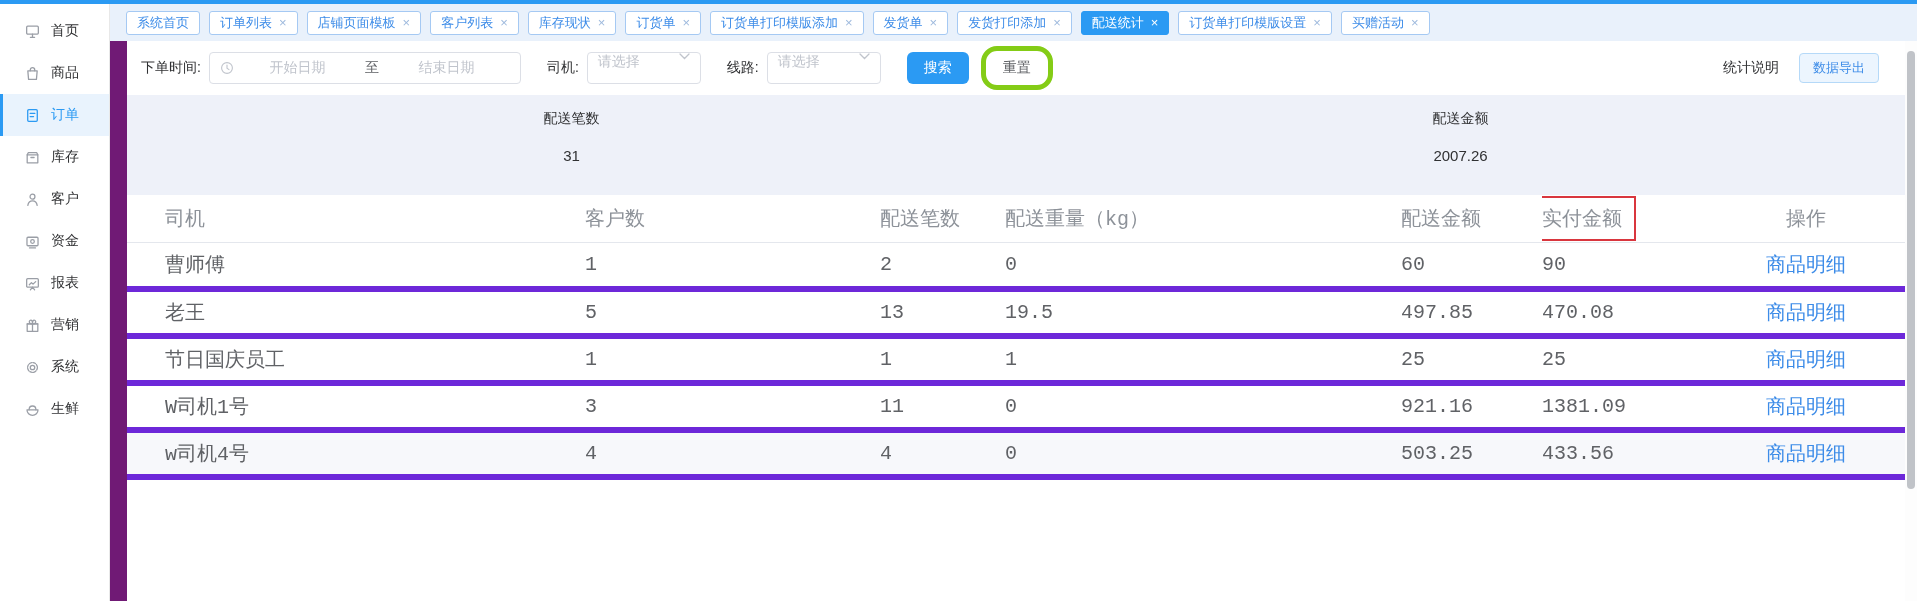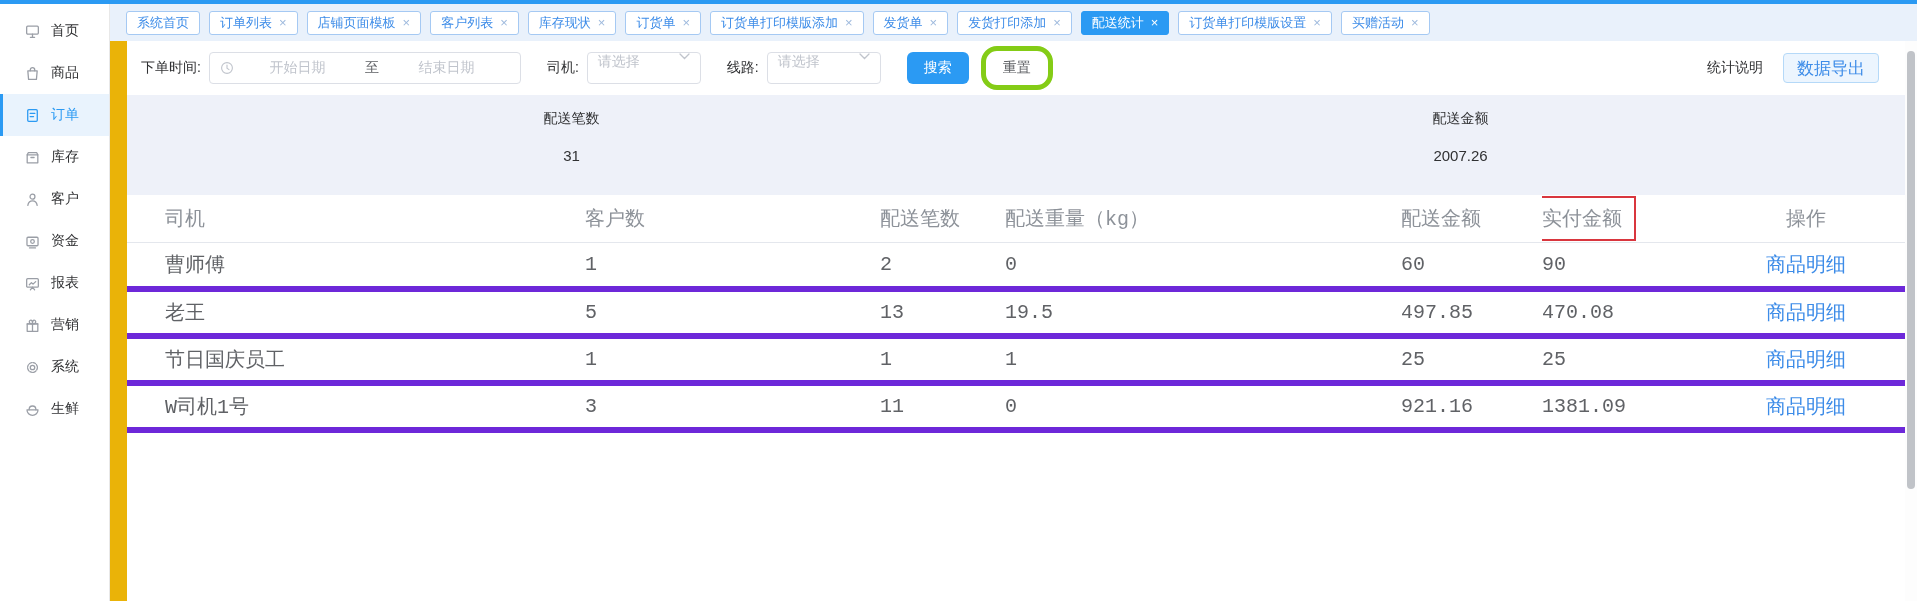--- a/index.html
+++ b/index.html
@@ -14,21 +14,21 @@
 
   
   .sidebar { width:110px; background:#fff; border-right:1px solid #e8e8e8; padding-top:6px; flex-shrink:0; }
   .side-item { height:42px; display:flex; align-items:center; gap:10px; padding-left:21px; cursor:pointer; color:#303133; border-left:3px solid transparent; }
   .side-item .icon { width:17px; height:17px; color:#9a9ea6; display:inline-flex; }
   .side-item .icon svg { width:17px; height:17px; }
   .side-item.active { background:#e9f3fd; color:#2b9af3; border-left-color:#2b9af3; }
   .side-item.active .icon { color:#2b9af3; }
 
   
-  .main { flex:1; background:#eab308; position:relative; overflow:hidden; }
+  .main { flex:1; background:#701a75; position:relative; overflow:hidden; }
   .tabbar { height:37px; background:#e9f1fb; display:flex; align-items:center; padding:0 0 0 16px; gap:9px; white-space:nowrap; }
   .tab { height:24px; display:inline-flex; align-items:center; gap:7px; padding:0 10px; background:#fff; border:1px solid #a5c9f3; border-radius:3px; color:#3d8ce8; font-size:13px; cursor:pointer; }
   .tab .x { color:#9db9dd; font-size:13px; line-height:1; }
   .tab.active { background:#2b9af3; border-color:#2b9af3; color:#fff; }
   .tab.active .x { color:#fff; }
 
   .card { background:#fff; margin:0 12px 0 17px; height:560px; position:relative; }
 
   
   .filter-row { display:flex; align-items:center; padding:10px 26px 10px 14px; height:54px; }
@@ -37,21 +37,21 @@
   .ph { color:#c0c4cc; }
   .range-input .seg { flex:1; text-align:center; }
   .range-input .to { color:#606266; padding:0 4px; }
   .gap24 { width:26px; flex-shrink:0; }
   .gap12 { width:12px; flex-shrink:0; }
   .select { width:114px; height:32px; border:1px solid #dcdfe6; border-radius:4px; display:flex; align-items:flex-start; justify-content:space-between; padding:0 10px; background:#fff; cursor:pointer; }
   .btn-primary { height:32px; padding:0 17px; background:#2b9af3; color:#fff; border:none; border-radius:6px; font-size:14px; cursor:pointer; font-family:inherit; }
   .btn-plain { height:44px; padding:0 17px; background:#fff; color:#606266; border:5px solid #84cc16; border-radius:16px; font-size:14px; cursor:pointer; font-family:inherit; }
   .spacer { flex:1; }
   .stats-help { color:#303133; margin-right:20px; white-space:nowrap; }
-  .btn-export { height:30px; padding:0 13px; background:#ecf5fe; color:#3d8ce8; border:1px solid #b5d9f8; border-radius:4px; font-size:17px; cursor:pointer; font-family:inherit; white-space:nowrap; }
+  .btn-export { height:30px; padding:0 13px; background:#ecf5fe; color:#3d8ce8; border:1px solid #b5d9f8; border-radius:4px; font-size:13px; cursor:pointer; font-family:inherit; white-space:nowrap; }
 
   
   .summary { height:100px; background:#eef1f9; display:flex; }
   .sum-cell { flex:1; text-align:center; padding-top:15px; }
   .sum-label { font-size:14px; color:#303133; }
   .sum-value { margin-top:19px; font-size:15px; color:#303133; }
 
   
   table { width:100%; border-collapse:collapse; table-layout:fixed; }
   th, td { height:47px; text-align:left; font-weight:normal; font-size:20px; padding:0; overflow:hidden;font-family:Liberation Mono, monospace; }
@@ -331,20 +331,29 @@
           </tr>
           <tr>
             <td>W司机1号</td>
             <td>3</td>
             <td>11</td>
             <td>0</td>
             <td>921.16</td>
             <td>1381.09</td>
             <td><span class="link">商品明细</span></td>
           </tr>
+          <tr class="striped">
+            <td>w司机4号</td>
+            <td>4</td>
+            <td>4</td>
+            <td>0</td>
+            <td>503.25</td>
+            <td>433.56</td>
+            <td><span class="link">商品明细</span></td>
+          </tr>
         </tbody>
       </table>
 
     </div>
 
     <div class="scrollbar">
       <div class="scroll-thumb"></div>
     </div>
 
   </div>

